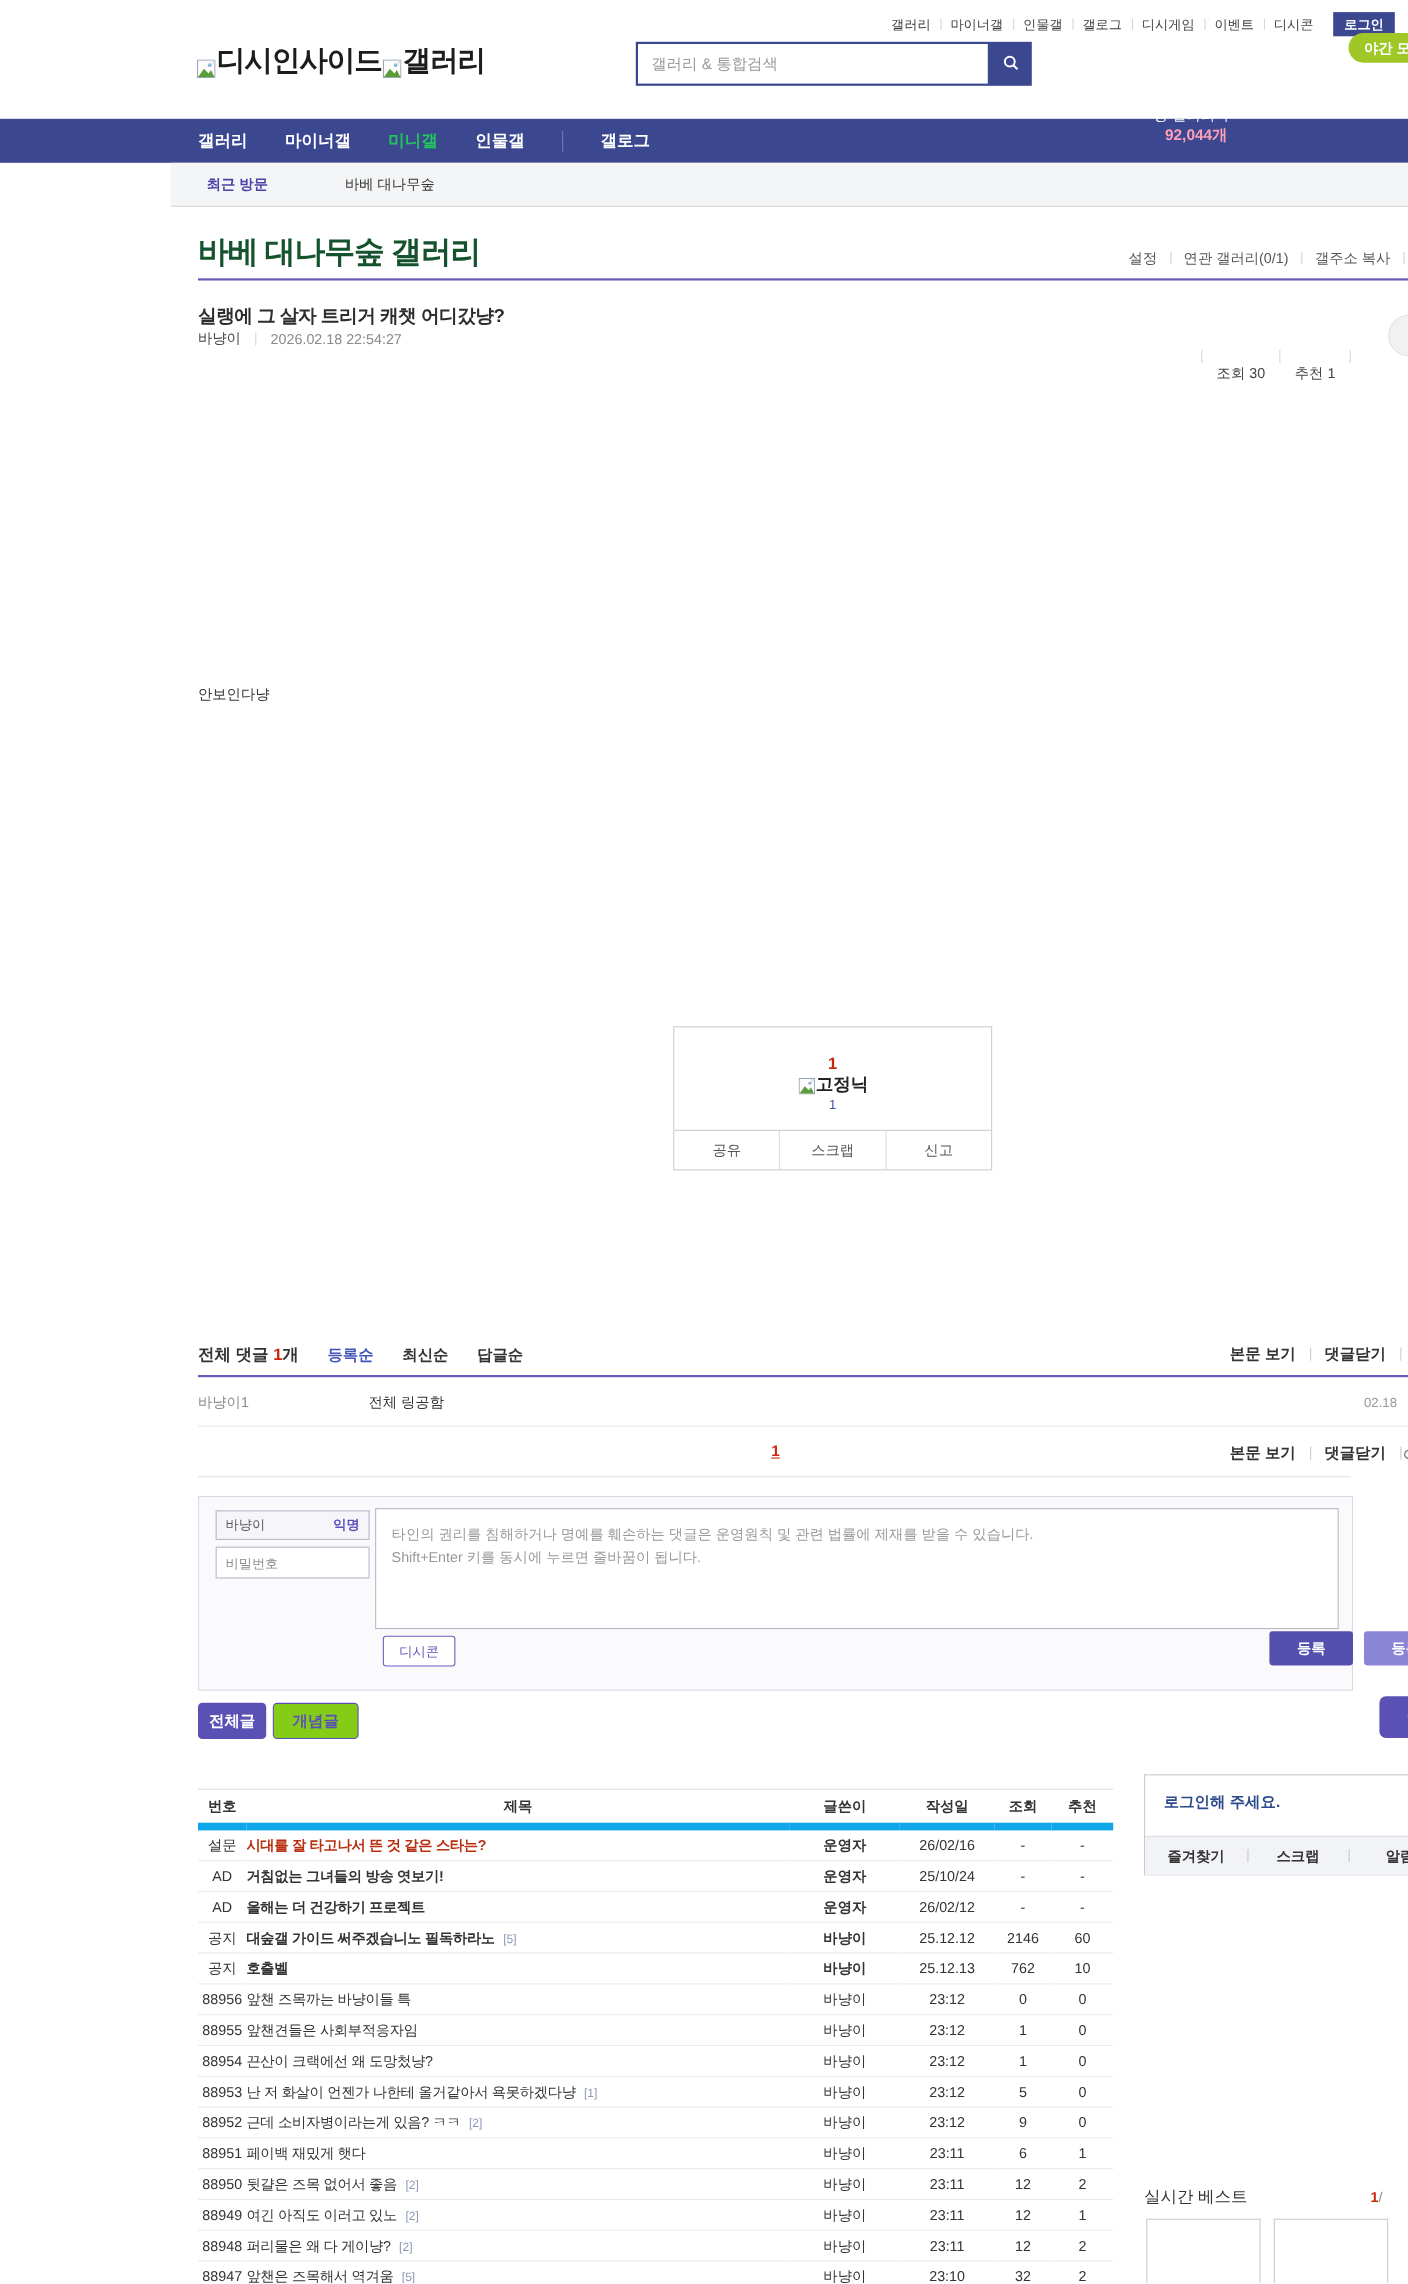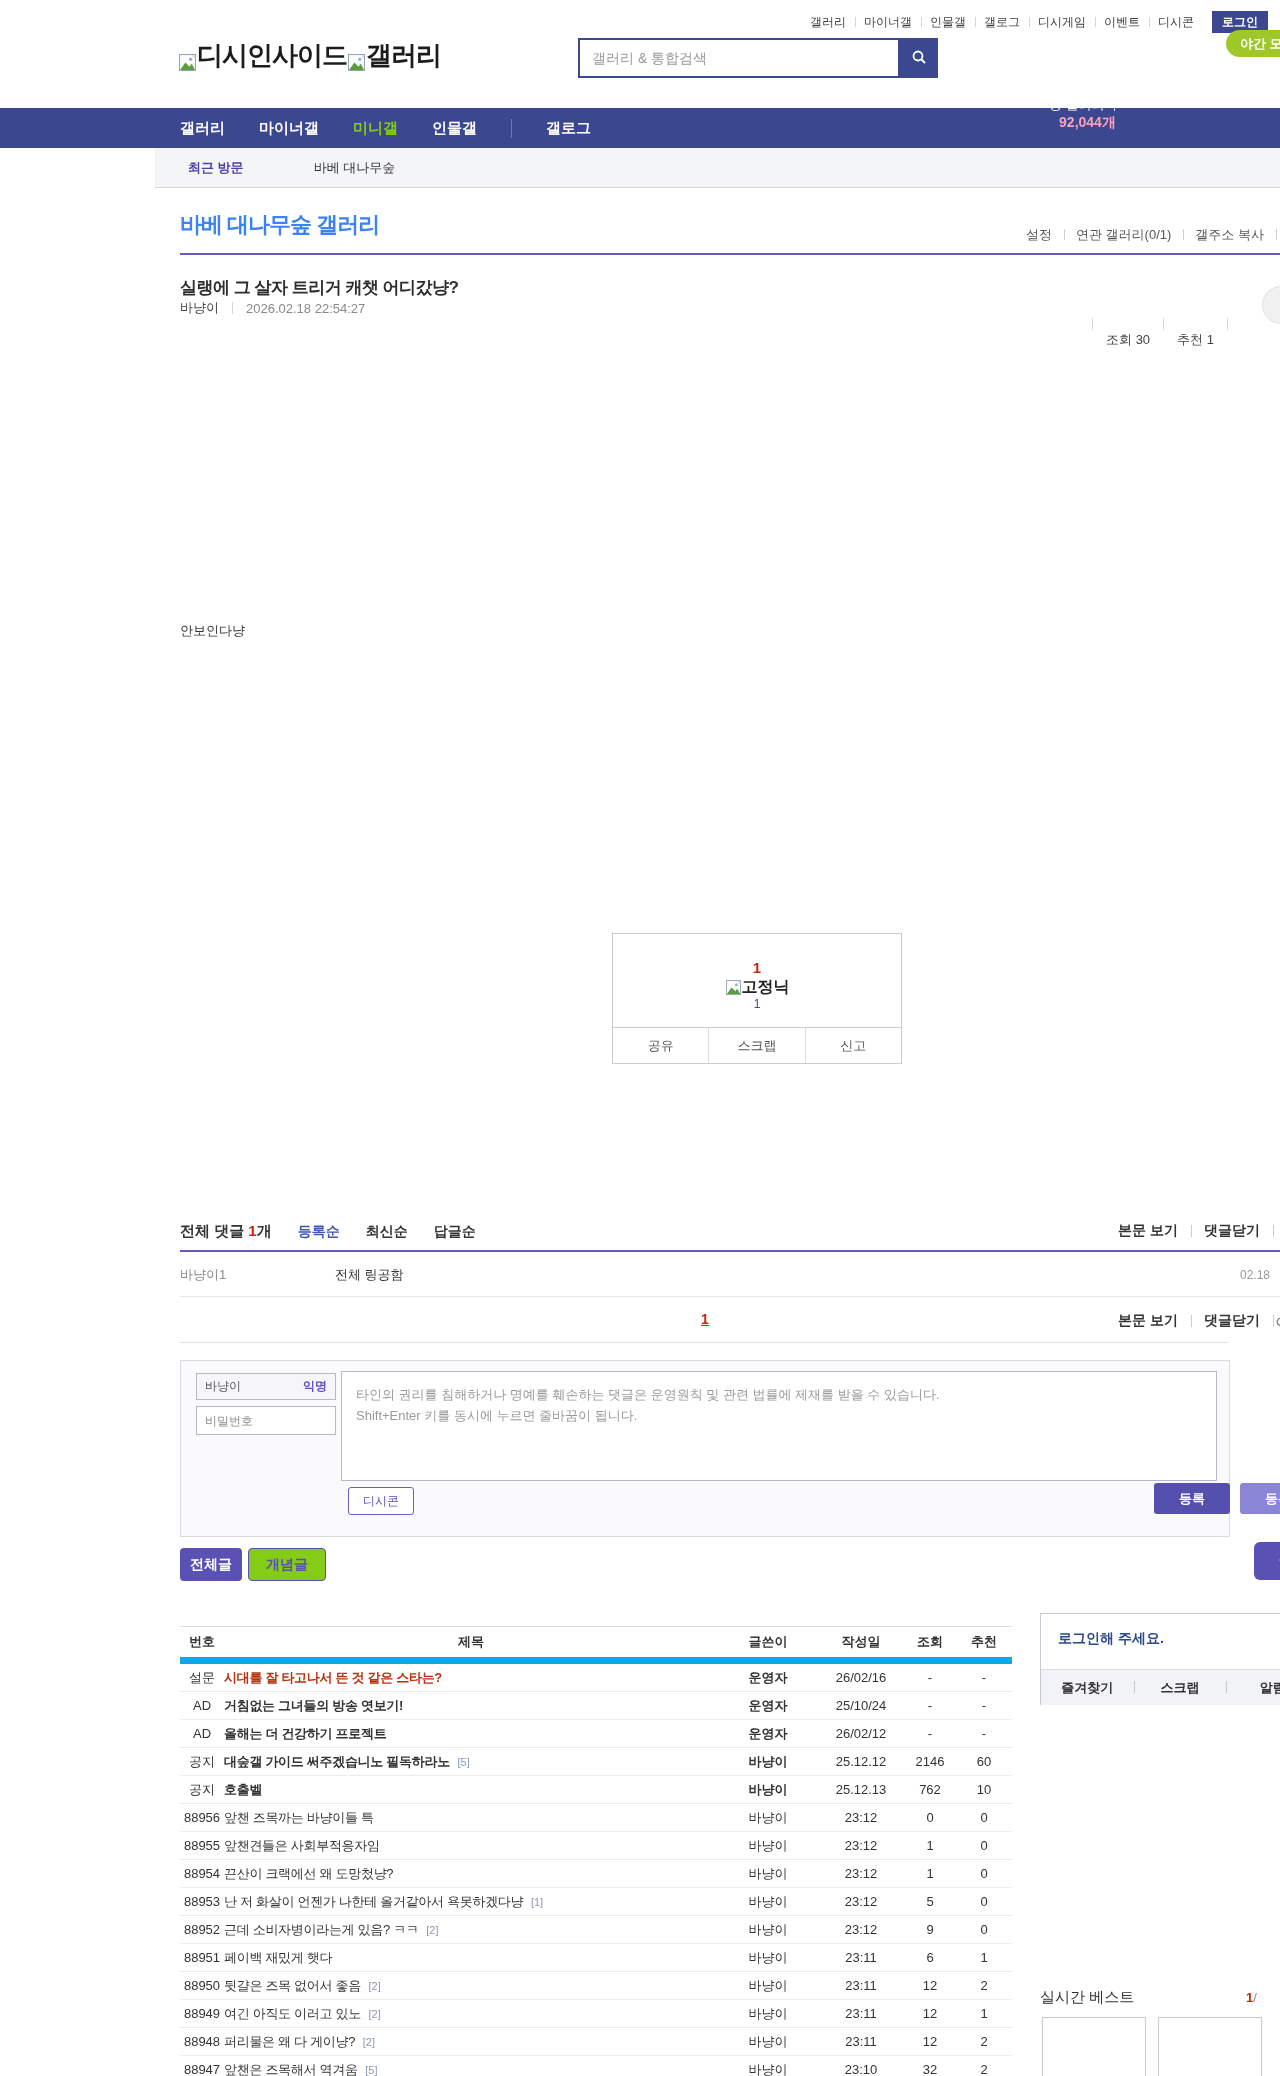--- a/index.html
+++ b/index.html
@@ -21,32 +21,32 @@
   .bimg{display:inline-block;width:17px;height:17px;margin:0 1px;vertical-align:middle;}
   .searchbox{top:38px;left:578px;width:322px;height:40px;border:2px solid #3b4890;box-sizing:border-box;background:#fff;display:flex;align-items:center;}
   .searchbox input{border:0;outline:0;width:100%;font-size:14px;color:#555;padding:0 12px;font-family:inherit;background:transparent;}
   .searchbox input::placeholder{color:#999;}
   .search-btn{top:38px;left:900px;width:38px;height:40px;background:#3b4890;border:0;display:flex;align-items:center;justify-content:center;cursor:pointer;}
 
   
   .gnb{top:108px;left:0;width:1280px;height:40px;background:#3b4890;}
   .gnb-items{position:absolute;left:180px;top:0;height:40px;display:flex;align-items:center;gap:34px;}
   .gnb-item{color:#fff;font-size:15px;font-weight:bold;}
-  .gnb-item.on{color:#84cc16;}
+  .gnb-item.on{color:#22c55e;}
   .gnb-item.divided{border-left:1px solid #6e77b2;padding-left:34px;}
   .gnb-total{position:absolute;left:900px;top:0;width:370px;height:24px;display:flex;align-items:center;justify-content:flex-end;color:#fff;font-size:13px;flex-direction:column;}
   .gnb-total b{color:#ff9fb8;margin-left:5px;font-size:14px;}
 
   
   .visitbar{top:148px;left:155px;width:1135px;height:40px;background:#f4f5f7;border-bottom:1px solid #d8d8d8;box-sizing:border-box;display:flex;align-items:center;}
   .visit-label{margin-left:33px;font-size:13px;font-weight:bold;color:#4a43a8;}
   .visit-cur{margin-left:70px;font-size:13px;color:#333;}
 
   
-  .gal-title{top:210px;left:180px;font-size:22px;font-weight:bold;color:#3b82f6;letter-spacing:-1px;}
+  .gal-title{top:210px;left:180px;font-size:28px;font-weight:bold;color:#14532d;letter-spacing:-1px;}
   .gal-utils{top:226px;left:1014px;display:flex;white-space:nowrap;}
   .util-item{font-size:13px;color:#555;padding:0 12px;position:relative;}
   .util-item + .util-item::before{content:"";position:absolute;left:0;top:3px;width:1px;height:11px;background:#d0d0d0;}
 
   
   .post-topline{top:253px;left:180px;width:1110px;height:2px;background:#655bb8;}
   .post-title{top:276px;left:180px;font-size:17px;font-weight:bold;color:#2d2d2d;letter-spacing:-0.5px;}
   .post-meta{top:299px;left:180px;display:flex;gap:13px;align-items:center;}
   .meta-writer{font-size:13px;color:#444;}
   .meta-date{font-size:13px;color:#8a8a8a;}

